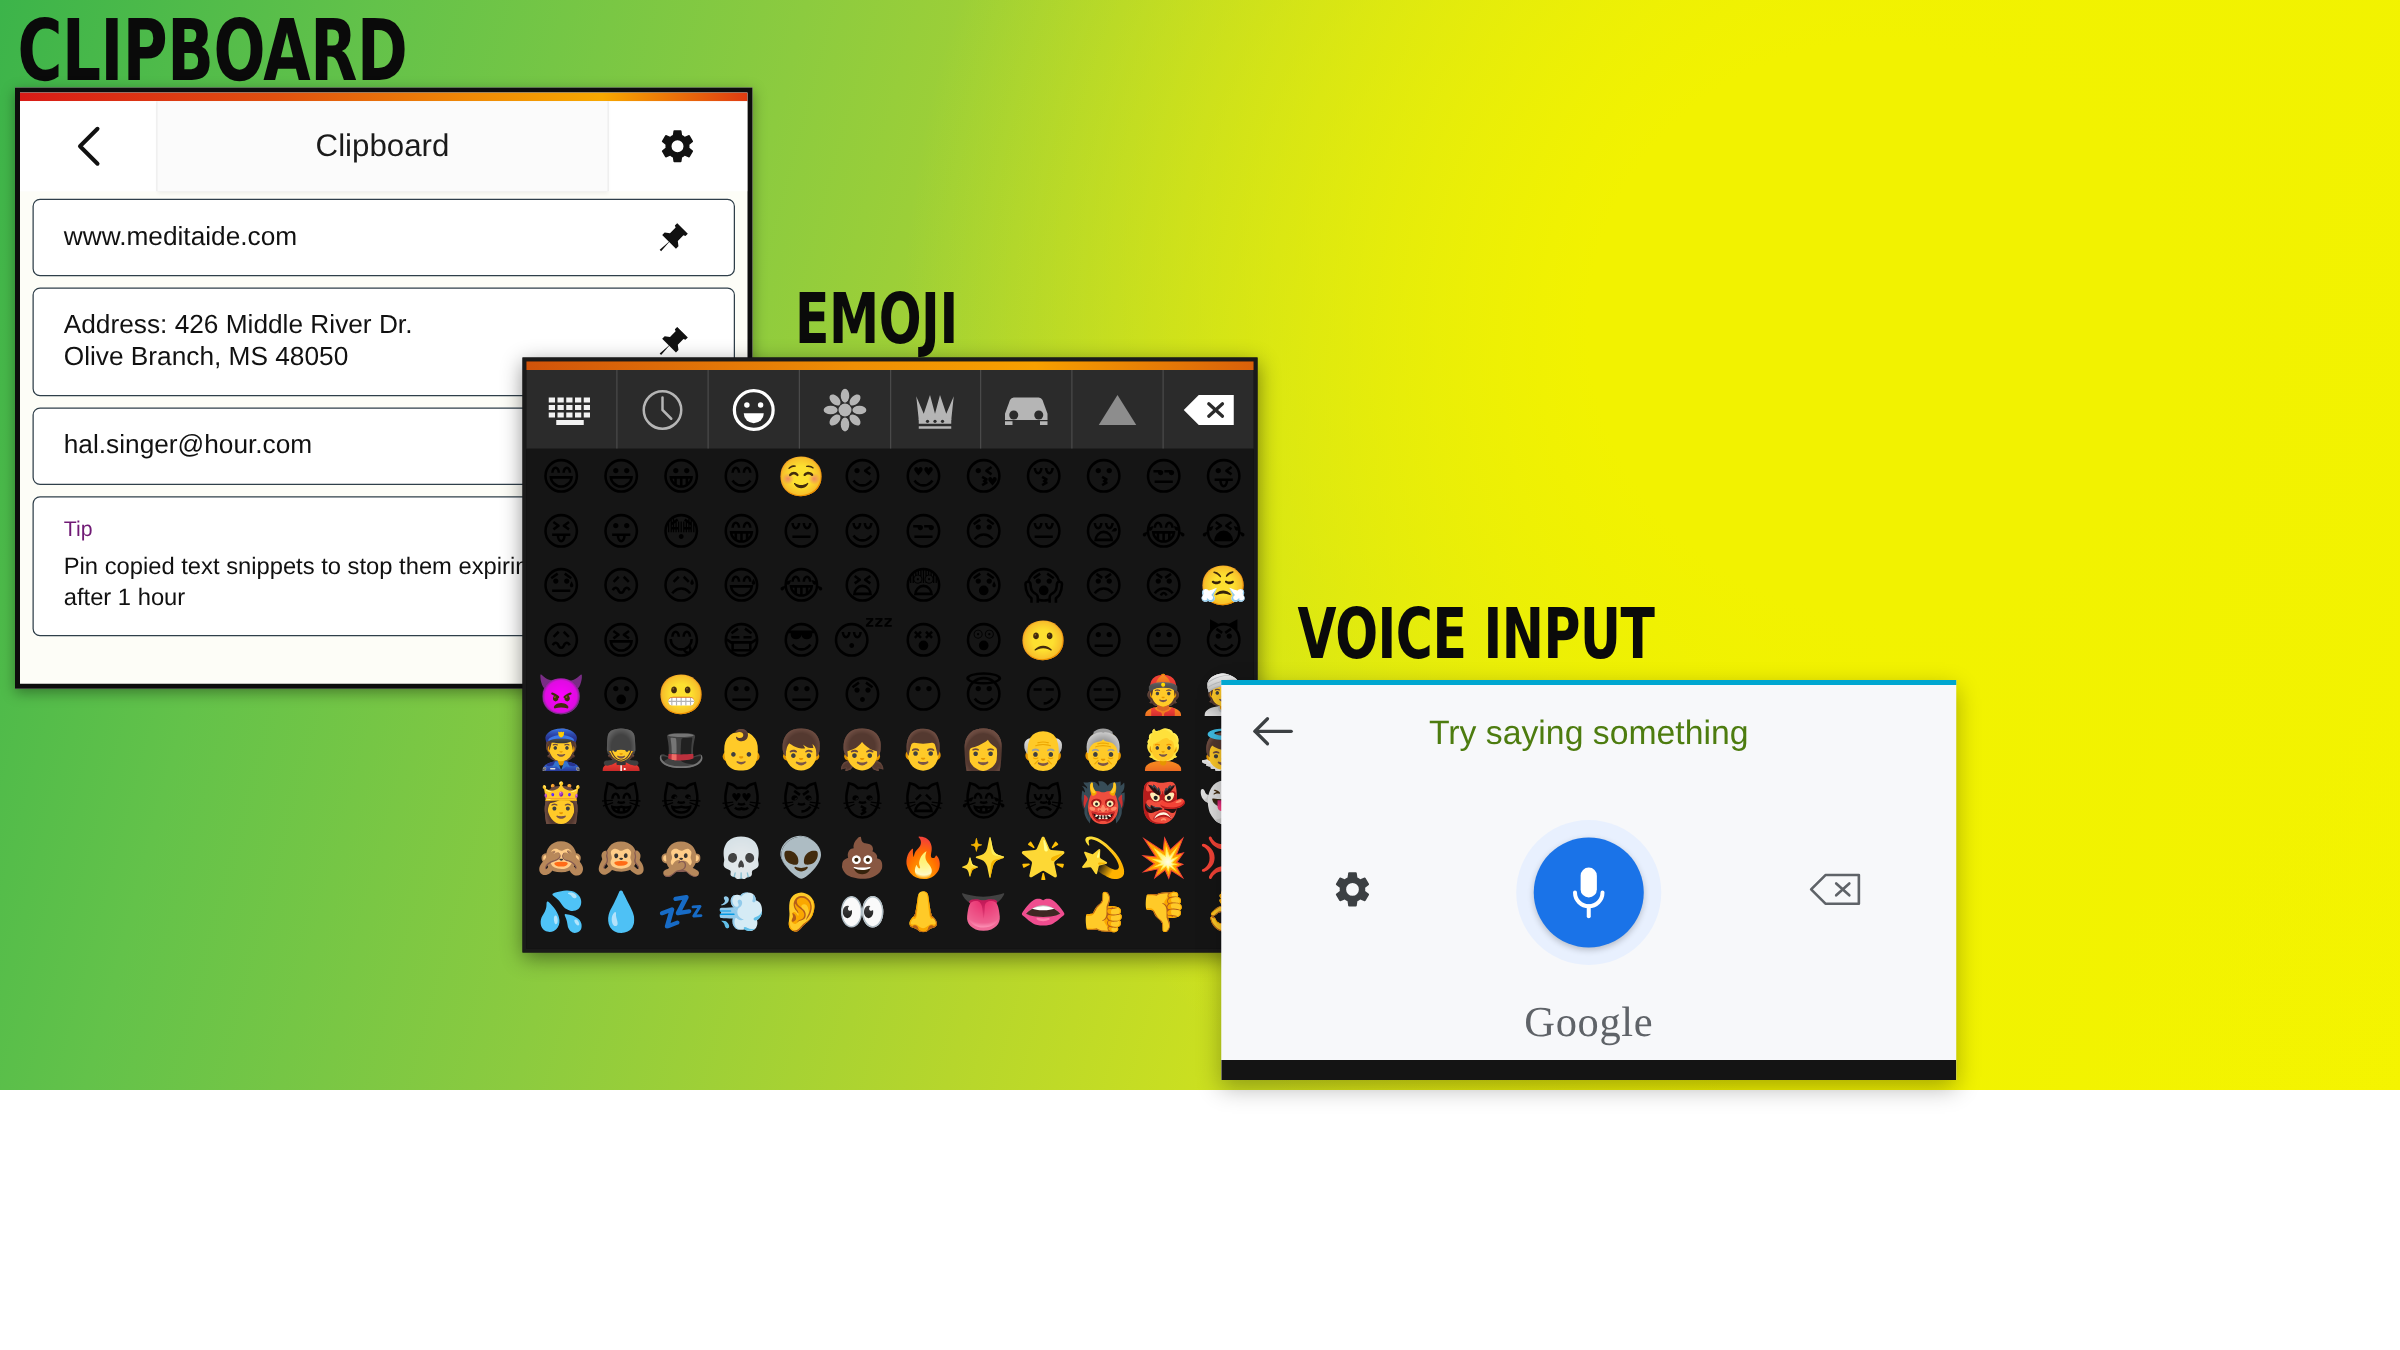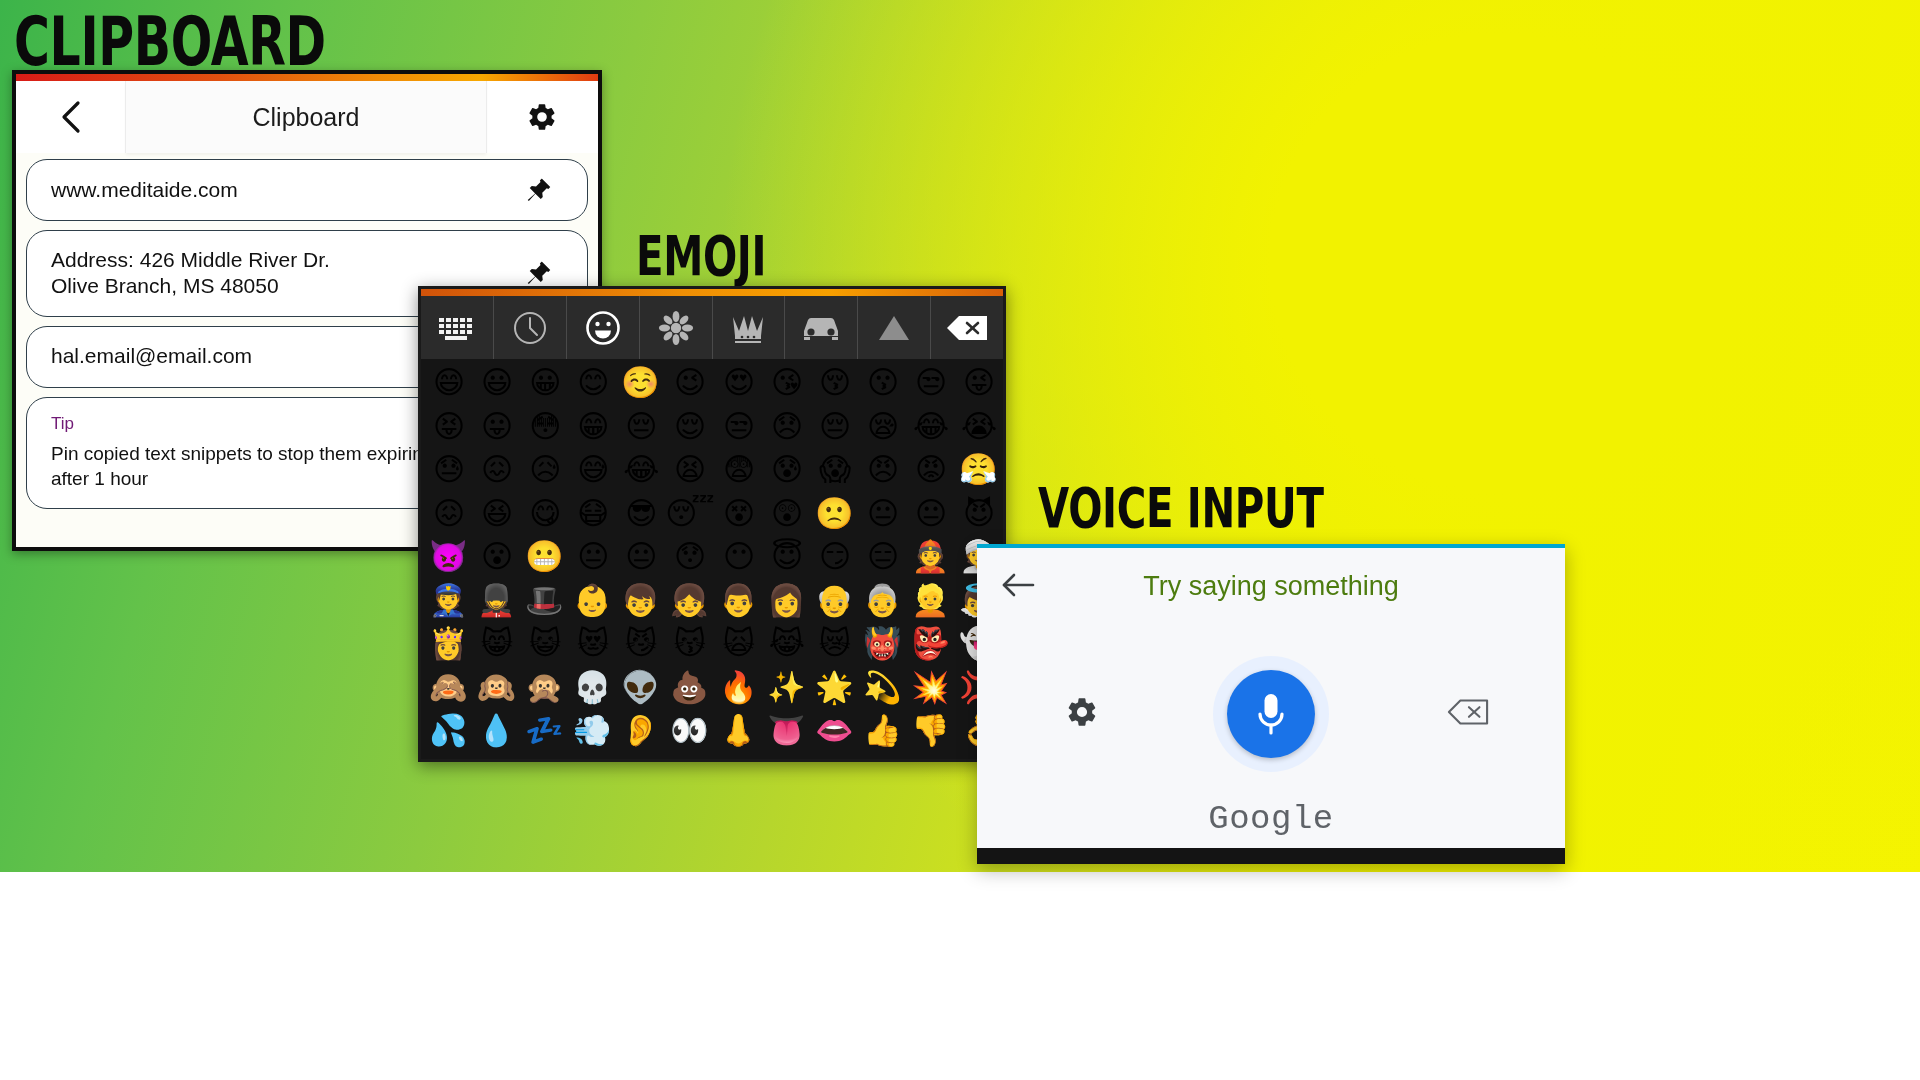--- a/index.html
+++ b/index.html
@@ -57,21 +57,21 @@
   }
   #clip-title-tab span { font-size: 25px; color: #1b1b1b; }
   #clip-settings {
     width: 112px; height: 100%; display: flex; align-items: center; justify-content: center;
   }
   .clip-list { position: absolute; left: 0; top: 79px; width: 100%; padding: 6px 10px 0 10px; }
   .clip-item {
     position: relative;
     background: #ffffff;
     border: 1px solid #2f3f4a;
-    border-radius: 21px;
+    border-radius: 6px;
     margin-bottom: 9px;
     padding: 16px 58px 16px 24px;
     min-height: 62px;
     display: flex; flex-direction: column; justify-content: center;
   }
   .clip-item .line { font-size: 21px; color: #111; line-height: 1.25; }
   .clip-item.tall { min-height: 84px; }
   .pin-icon {
     position: absolute; right: 34px; top: 50%; transform: translateY(-50%);
     width: 30px; height: 30px;
@@ -140,21 +140,21 @@
     width: 116px; height: 116px; border-radius: 50%;
     background: #e8f0fe; display: flex; align-items: center; justify-content: center;
   }
   #mic-button {
     width: 88px; height: 88px; border-radius: 50%;
     background: #1a73e8; display: flex; align-items: center; justify-content: center;
     box-shadow: 0 2px 5px rgba(0,0,0,.22);
   }
   #voice-brand {
     text-align: center; font-size: 34px; color: #5f6368;
-    font-family: Liberation Mono, monospace; letter-spacing: .5px;
+    font-family: Liberation Serif, serif; letter-spacing: .5px;
     margin-top: -4px;
   }
   #voice-bottom-bar {
     position: absolute; left: 0; bottom: 0; width: 100%; height: 16px; background: #141414;
   }
 </style>
 </head>
 <body>
 
 <div id="stage">
@@ -191,21 +191,21 @@
 
       <div class="clip-item tall">
         <div class="line">Address: 426 Middle River Dr.</div>
         <div class="line">Olive Branch, MS 48050</div>
         <svg class="pin-icon" viewBox="0 0 24 24">
           <path fill="#111" d="M14.4 2.2l7.4 7.4-1.5 1.5-1.3-.5-3.6 3.6.4 3.4-1.6 1.6-4.3-4.3-5.2 5.9-.9-.9 5.9-5.2L5.4 10.4 7 8.8l3.4.4L14 5.6l-.5-1.3 1.5-1.5z"></path>
         </svg>
       </div>
 
       <div class="clip-item">
-        <div class="line">hal.email@email.com</div>
+        <div class="line">hal.singer@hour.com</div>
       </div>
 
 
       <div class="clip-item tall">
         <div class="tip-label">Tip</div>
         <div class="tip-body">Pin copied text snippets to stop them expiring</div>
         <div class="tip-body">after 1 hour</div>
       </div>
 
     </div>

